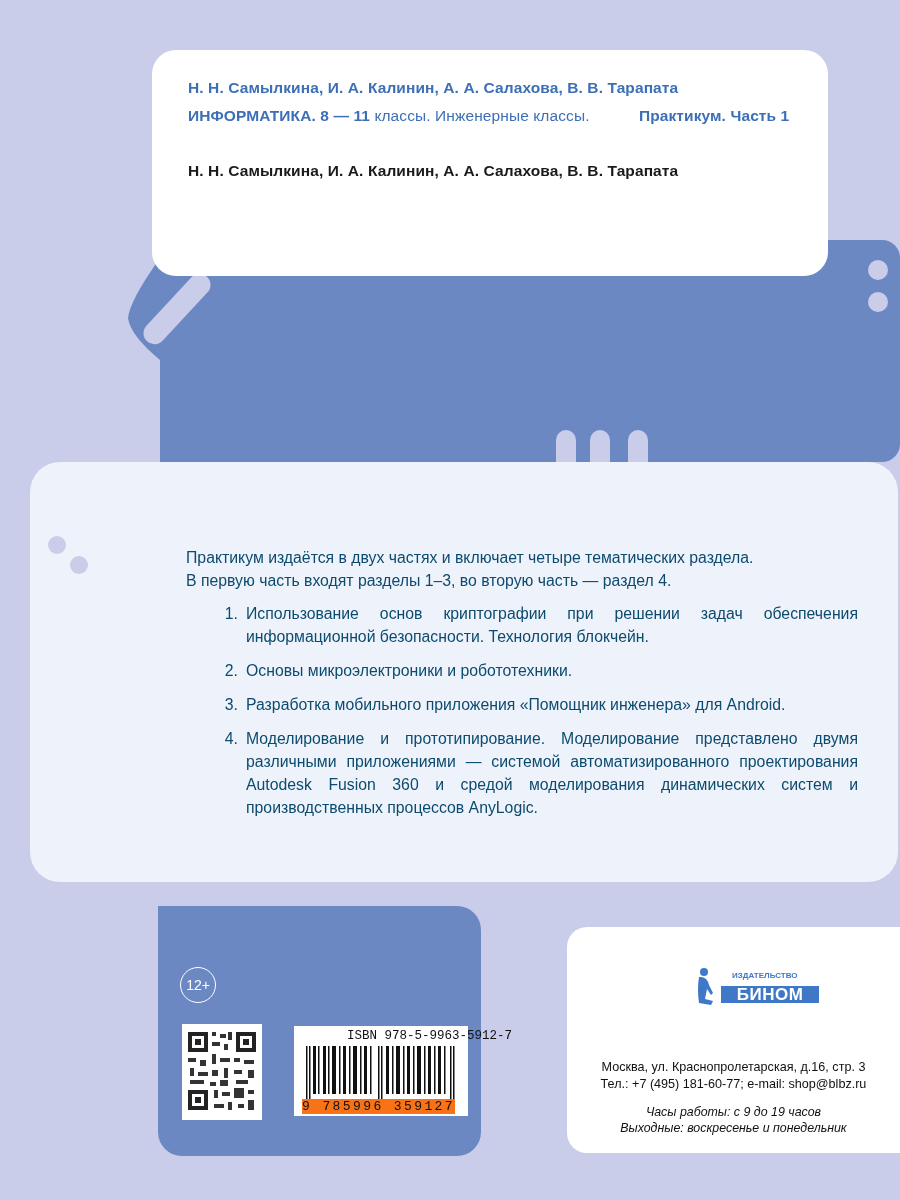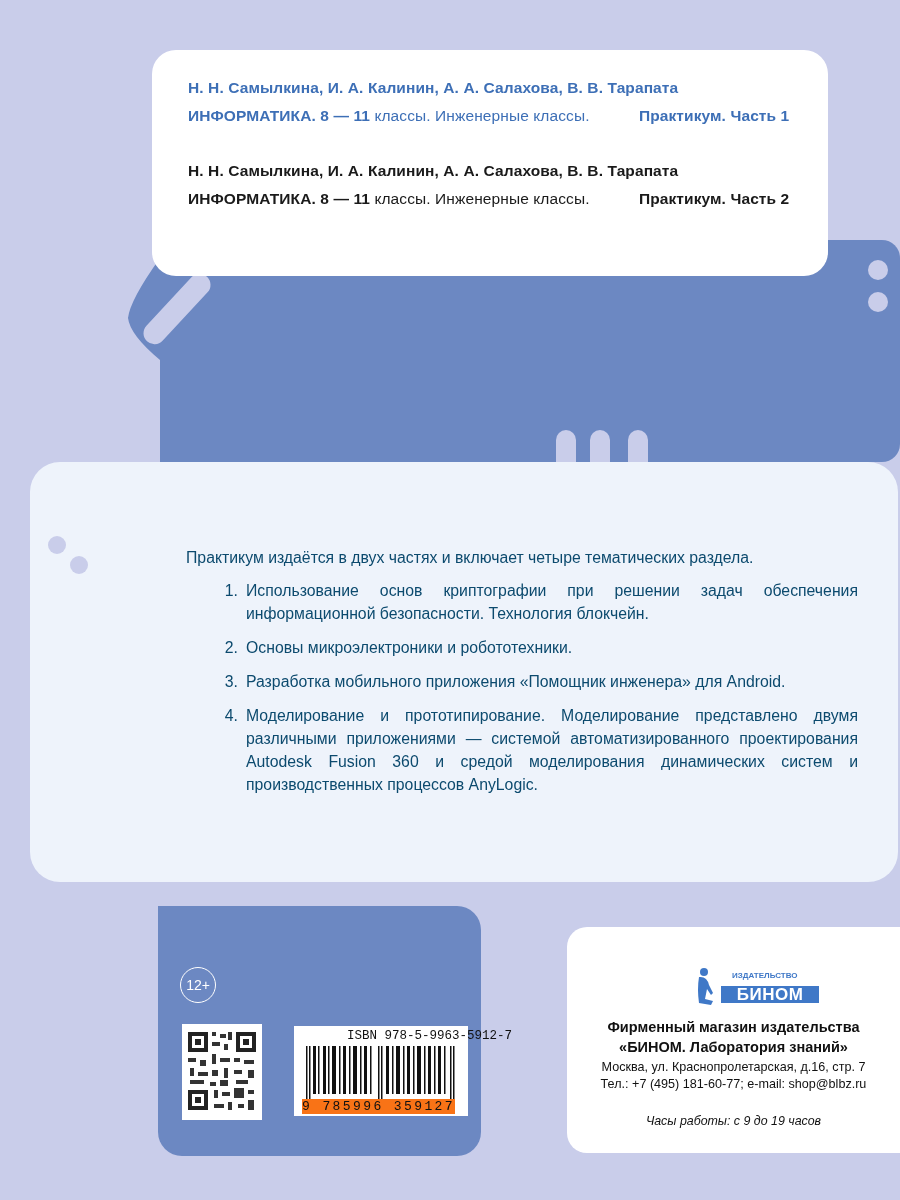--- a/index.html
+++ b/index.html
@@ -106,31 +106,29 @@
 <div class="abs" style="left:556px;top:430px;width:20px;height:34px;background:#c9cdea;border-radius:10px 10px 0 0"></div>
 <div class="abs" style="left:590px;top:430px;width:20px;height:34px;background:#c9cdea;border-radius:10px 10px 0 0"></div>
 <div class="abs" style="left:628px;top:430px;width:20px;height:34px;background:#c9cdea;border-radius:10px 10px 0 0"></div>
 
 <div class="abs top-card">
   <div class="authors" style="top: 29px; color: rgb(61, 111, 182);" id="b1a">Н. Н. Самылкина, И. А. Калинин, А. А. Салахова, В. В. Тарапата</div>
   <div class="title" style="top: 57px; color: rgb(61, 111, 182);" id="b1t">
     <span class="t-name">ИНФОРМАТИКА. 8 — 11</span><span class="t-rest"> классы. Инженерные классы. </span><span class="t-tail">Практикум. Часть 1</span>
   </div>
   <div class="authors" style="top: 112px; color: rgb(26, 26, 26);" id="b2a">Н. Н. Самылкина, И. А. Калинин, А. А. Салахова, В. В. Тарапата</div>
-  <div class="title" style="top: 140px; color: rgb(26, 26, 26);" id="b2t">
-    <span class="t-name">ИНФОРМАТИКА. 8 — 11</span><span class="t-rest"> классы. Инженерные классы. </span><span class="t-tail">Практикум. Часть 2</span>
-  </div>
 </div>
 
 <div class="abs content-panel"></div>
 <div class="abs dot" style="left:48px;top:536px;width:18px;height:18px"></div>
 <div class="abs dot" style="left:70px;top:556px;width:18px;height:18px"></div>
 
 <div class="abs content-text">
   <p>Практикум издаётся в двух частях и включает четыре тематических раздела.</p>
+  <p>В первую часть входят разделы 1–3, во вторую часть — раздел 4.</p>
   <ul class="list">
     <li>
         <span class="num">1.</span>
         <span class="txt">Использование основ криптографии при решении задач обеспечения информационной безопасности. Технология блокчейн.</span>
       </li>
     <li>
         <span class="num">2.</span>
         <span class="txt">Основы микроэлектроники и робототехники.</span>
       </li>
     <li>
@@ -231,24 +229,21 @@
   <span class="ean-text">9 785996 359127</span>
 </div>
 
 <div class="abs pub-card">
   <svg class="abs" style="left:128px;top:40px" width="22" height="40" viewBox="0 0 22 40">
     <circle cx="9" cy="5" r="4" fill="#3f78c7"></circle>
     <path d="M4,10 Q12,9 14,18 L18,26 L16,28 L12,22 L10,32 L18,34 L16,38 L4,36 Q2,22 4,10 Z" fill="#3f78c7"></path>
   </svg>
   <span class="logo-small">ИЗДАТЕЛЬСТВО</span>
   <div class="logo-box">БИНОМ</div>
-  <div class="pub-inner" style="top:90px;">
-    <div class="pub-head">Фирменный магазин издательства</div>
-    <div class="pub-head">«БИНОМ. Лаборатория знаний»</div>
-  </div>
   <div class="pub-inner" style="top:132px;">
-    <div class="pub-addr">Москва, ул. Краснопролетарская, д.16, стр. 7</div>
+    <div class="pub-addr">Москва, ул. Краснопролетарская, д.16, стр. 3</div>
     <div class="pub-addr">Тел.: +7 (495) 181-60-77; e-mail: shop@blbz.ru</div>
   </div>
-  <div class="pub-inner" style="top:186px;">
+  <div class="pub-inner" style="top:177px;">
     <div class="pub-hours">Часы работы: с 9 до 19 часов</div>
+    <div class="pub-hours">Выходные: воскресенье и понедельник</div>
   </div>
 </div>
 
 </body></html>

